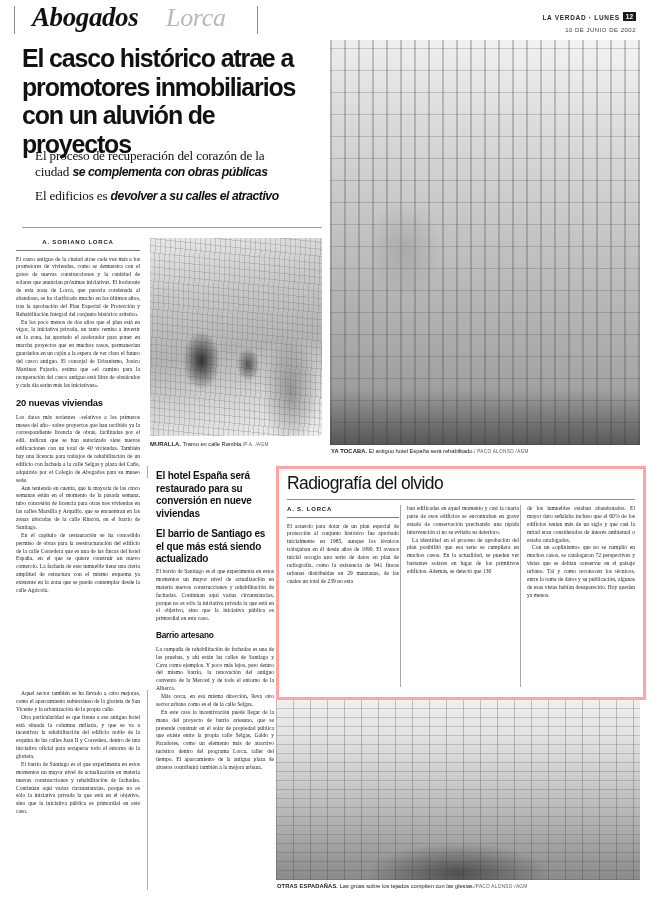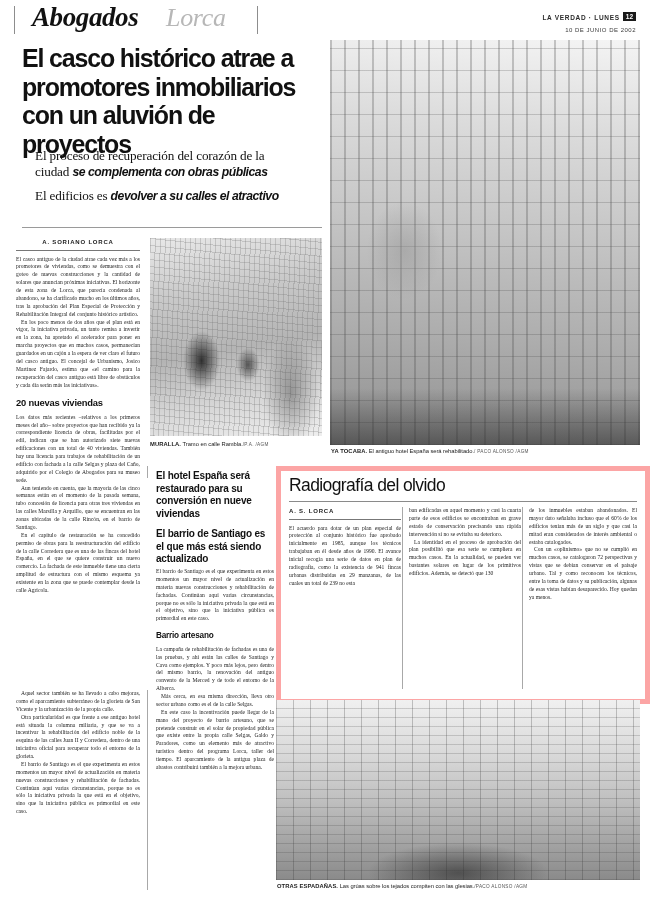--- a/index.html
+++ b/index.html
@@ -58,21 +58,21 @@
 
   
   .photo{position:absolute;overflow:hidden;background:#cfcfcf;}
   .cap{position:absolute;font-family:"Liberation Sans",sans-serif;font-size:5.8px;
     color:#1b1b1b;letter-spacing:-0.05px;white-space:nowrap;}
   .cap b{font-weight:700;letter-spacing:0.1px;}
   .cap .credit{font-size:4.7px;color:#555;letter-spacing:0.3px;}
 
   
   .boxart{position:absolute;left:276px;top:466px;width:364px;height:228px;
-    border:5px solid #fca5a5;background:#fff;}
+    border:3px solid #fca5a5;background:#fff;}
   .boxart h2{margin:0;position:absolute;left:8px;top:4px;
     font-family:"Liberation Sans",sans-serif;font-weight:400;font-size:17.5px;
     letter-spacing:-0.6px;color:#111;}
   .box-rule{position:absolute;left:8px;top:30px;width:348px;height:1px;background:#8a8a8a;}
 
   
   .vrule{position:absolute;width:1px;background:#a8a8a8;}
 
   
   .ph-muralla{

